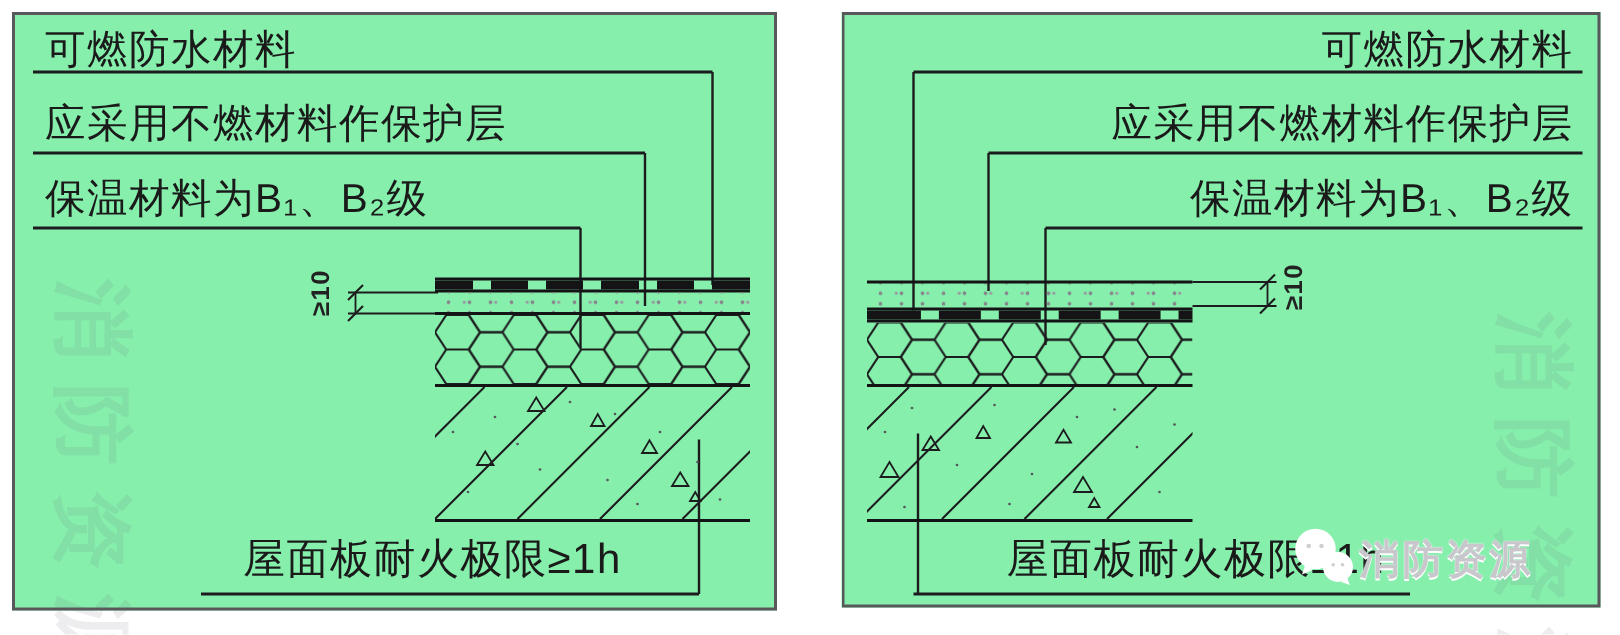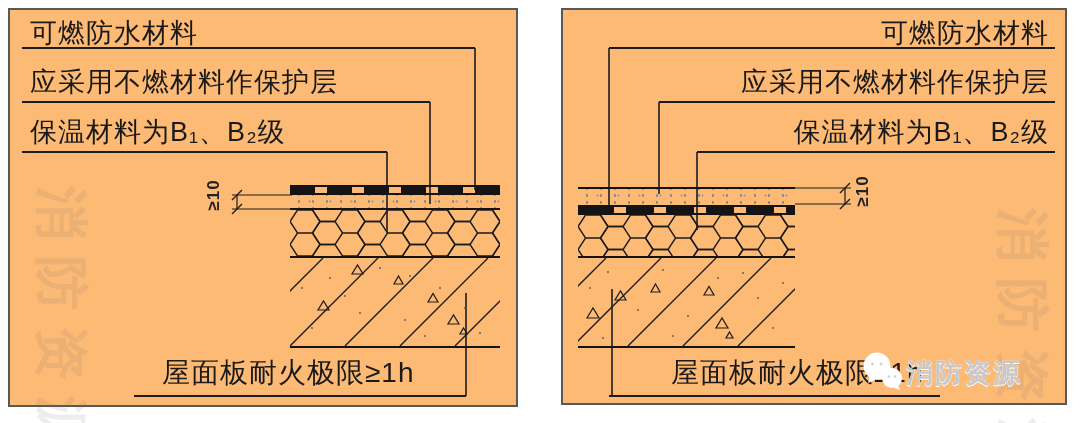--- a/index.html
+++ b/index.html
@@ -2,21 +2,21 @@
 <html><head>
 <meta charset="utf-8">
 <style>
   html,body{margin:0;padding:0;}
   body{
     width:1080px;height:423px;position:relative;background:#ffffff;
     font-family:"Liberation Sans", sans-serif;color:#1a1a1a;
     overflow:hidden;
   }
   .panel{
-    position:absolute;background:#fdba74;
+    position:absolute;background:#86efac;
     box-shadow:inset 0 0 0 2px #58585b;
   }
   .panel-l{left:8px;top:8px;width:510px;height:399px;}
   .panel-r{left:561px;top:8px;width:506px;height:397px;}
 
   .lbl{
     position:absolute;font-size:27px;line-height:1.15;letter-spacing:1px;
     color:#1a1a1a;white-space:nowrap;
   }
   .panel-l .l1{left:22px;top:10px;}

